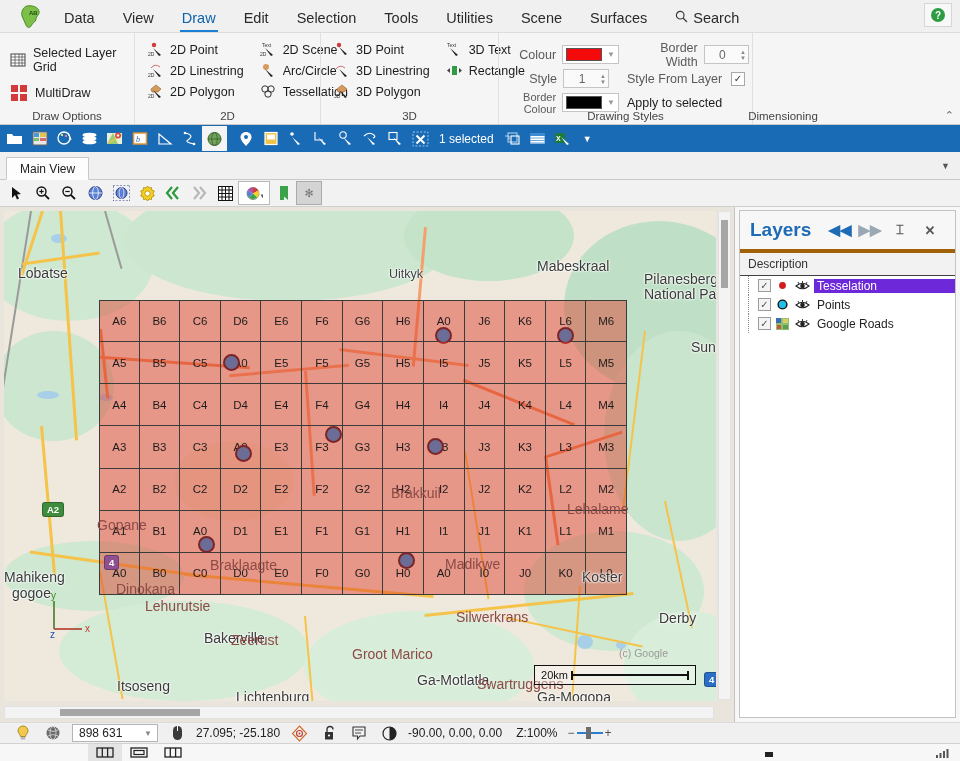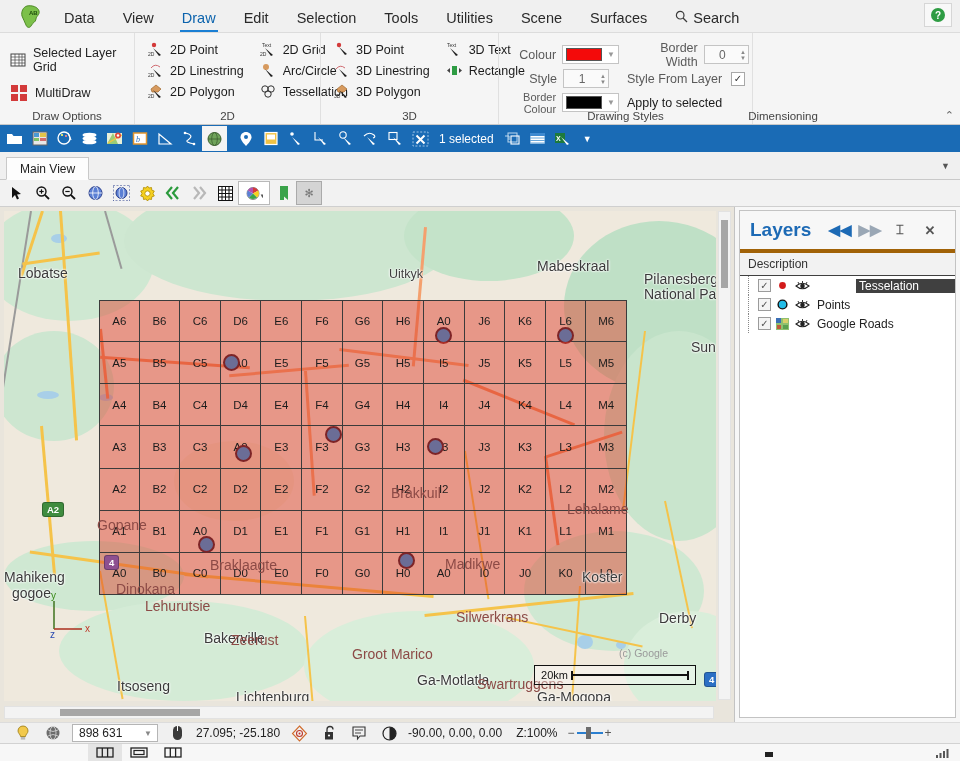--- a/index.html
+++ b/index.html
@@ -180,21 +180,21 @@
   .lh-btn { width: 30px; height: 28px; display:flex; align-items:center; justify-content:center; color:#1d6ab5; font-size: 15px;}
   .lh-btn.dim { color: #9aa7b5;}
   .lh-btn.plain { color:#555; font-size:13px;}
   .col-head { background: #f2f2f2; border-bottom: 1px solid #404040; padding: 4px 8px; font-size: 12px; color: #333;}
   .layer-row { display: flex; align-items: center; height: 19px; padding-left: 18px; gap: 4px; position: relative;}
   .layer-row .tree { position:absolute; left:8px; top:0; bottom:0; width:10px;}
   .lchk { width: 13px; height: 13px; border: 1px solid #9b9b9b; background: #f4f4f4; display:flex;align-items:center;justify-content:center; font-size:10px; color:#555;}
   .lsym { width: 15px; height: 14px; display:flex; align-items:center; justify-content:center;}
   .leye { width: 16px; height: 14px; display:flex; align-items:center; justify-content:center;}
   .lname { font-size: 12px; padding: 0 4px 0 3px; flex:1;}
-  .layer-row.selected .lname { background: #404040; color: #fff; margin-left: 42px; }
+  .layer-row.selected .lname { background: #6d28d9; color: #fff; }
 
   
   .status-bar {
     position: absolute; left: 0; right: 0; bottom: 18px; height: 21px;
     background: #f0f0f0; border-top: 1px solid #dcdcdc;
     display: flex; align-items: center; gap: 0px; padding-left: 8px; font-size: 12px;
   }
   .sb-ico { width: 30px; height: 20px; display:flex; align-items:center; justify-content:center;}
   .sb-combo {
     display:flex; align-items:center; border: 1px solid #b5b5b5; background: #fff;
@@ -320,21 +320,21 @@
         </div>
         <div class="rcol">
           <div class="ritem">
             <span class="ico">
               <svg width="17" height="15" viewBox="0 0 17 15">
                   <text x="2" y="5" font-size="5" fill="#333" font-family="Liberation Sans, sans-serif">Text</text>
                   <path d="M5 6 L13 13 L11 14 Z" fill="#222"></path>
                   <text x="0" y="14" font-size="5" fill="#333" font-family="Liberation Sans, sans-serif">2D</text>
                 </svg>
             </span>
-            <span>2D Grid</span>
+            <span>2D Scene</span>
           </div>
           <div class="ritem">
             <span class="ico">
               <svg width="17" height="15" viewBox="0 0 17 15">
                   <circle cx="6" cy="4" r="3" fill="#d79a5e"></circle>
                   <path d="M5 6 L13 13 L11 14 Z" fill="#222"></path>
                 </svg>
             </span>
             <span>Arc/Circle</span>
           </div>

